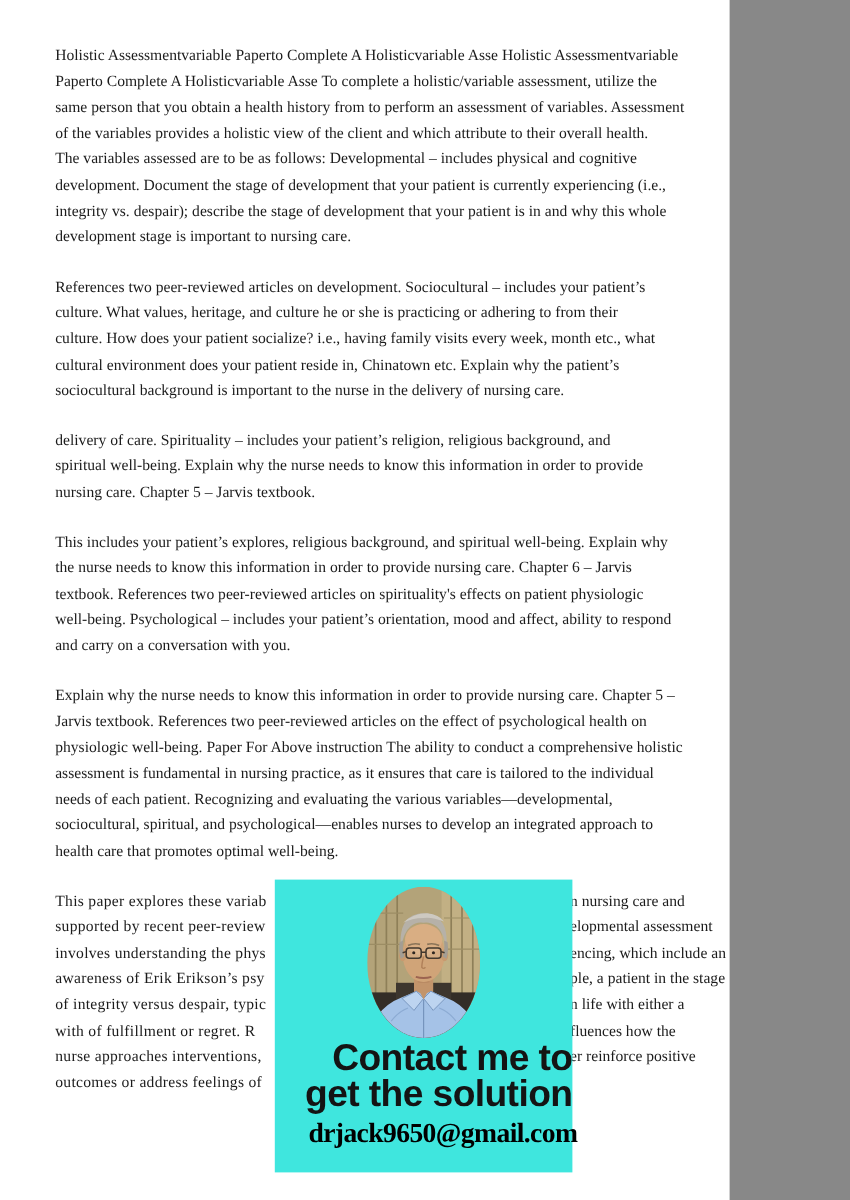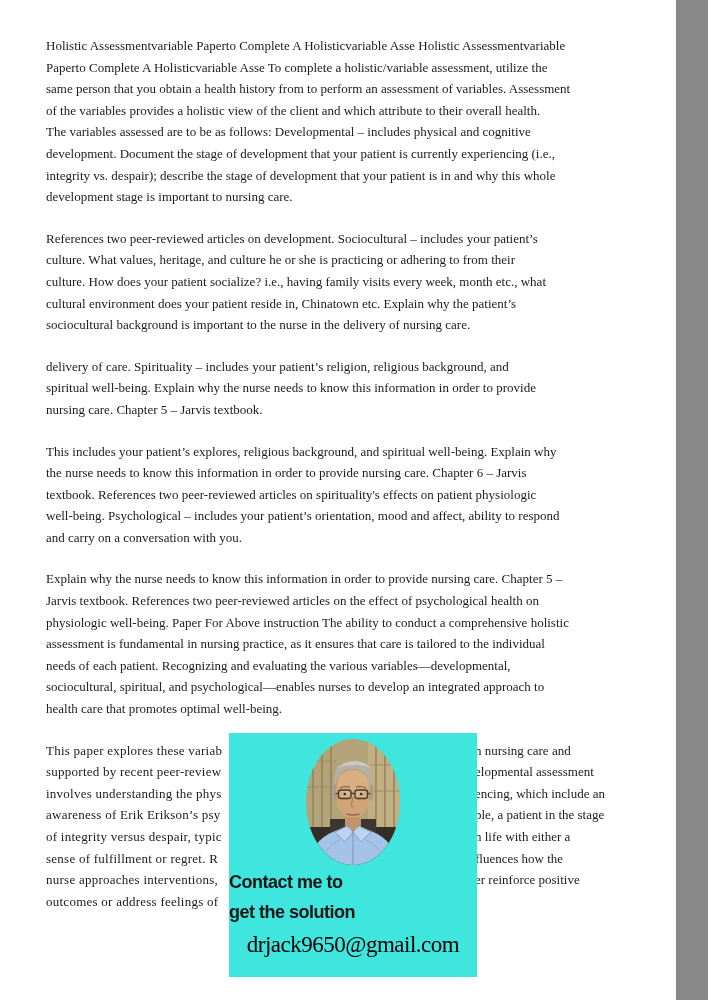--- a/index.html
+++ b/index.html
@@ -1,18 +1,18 @@
 <!DOCTYPE html>
 <html><head>
 <meta charset="utf-8">
 <style>
   html,body{margin:0;padding:0;background:#888;}
   #page{
     position:relative;
-    width:676px;height:1000px;
+    width:608px;height:1000px;
     background:#ffffff;
     overflow:hidden;
     font-family:"Liberation Serif","DejaVu Serif",serif;
   }
   #doc{
     position:absolute;
     left:46px;top:35px;width:600px;
     font-size:13px;
     line-height:21.6px;
     color:#1b1b1b;
@@ -27,35 +27,36 @@
     position:absolute;
     left:229px;top:733px;width:248px;height:244px;
     background:#3fe6de;
     z-index:10;
   }
   #promo .photo{
     position:absolute;left:77px;top:6px;width:94px;height:126px;
   }
   #promo .headline{
     position:absolute;left:0;right:0;top:134px;
-    text-align:left;
+    text-align:right;
     font-family:"Liberation Sans","DejaVu Sans",sans-serif;
     font-weight:700;
-    font-size:18px;line-height:30px;
+    font-size:31px;line-height:30px;
     letter-spacing:-0.5px;
     color:#141414;
   }
   #promo .email{
     position:absolute;left:0;right:0;top:198px;
-    text-align:center;
+    text-align:left;
     font-family:"Liberation Serif","DejaVu Serif",serif;
-    font-weight:400;
+    font-weight:700;
     font-size:23px;line-height:28px;
     letter-spacing:-0.5px;
     color:#000000;
+    padding-left:28px;
   }
 </style>
 </head>
 <body>
 
 <div id="page">
 
   <div id="doc">
 
     <div class="para">
@@ -116,21 +117,21 @@
       </div>
       <div class="line">
         <span class="frag-left">awareness of Erik Erikson’s psy</span>
         <span class="frag-right">ple, a patient in the stage</span>
       </div>
       <div class="line">
         <span class="frag-left">of integrity versus despair, typic</span>
         <span class="frag-right">n life with either a</span>
       </div>
       <div class="line">
-        <span class="frag-left">sense of fulfillment or regret. R</span>
+        <span class="frag-left">with of fulfillment or regret. R</span>
         <span class="frag-right">fluences how the</span>
       </div>
       <div class="line">
         <span class="frag-left">nurse approaches interventions,</span>
         <span class="frag-right">er reinforce positive</span>
       </div>
       <div class="line">
         <span class="frag-left">outcomes or address feelings of</span>
         <span class="frag-right"></span>
       </div>

